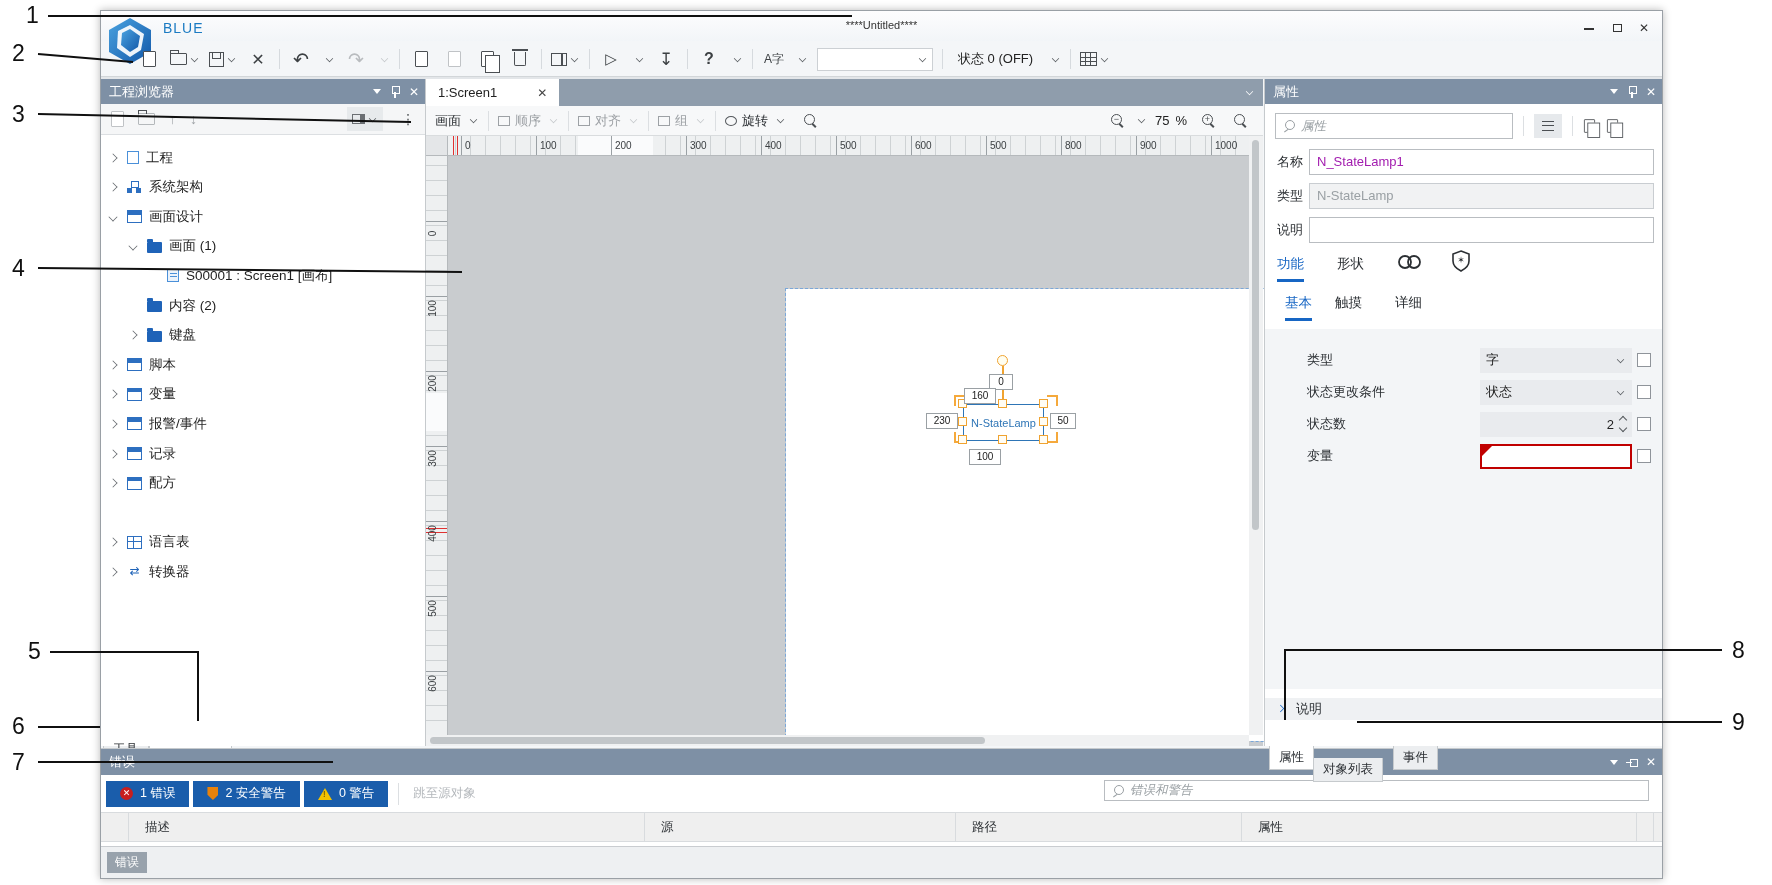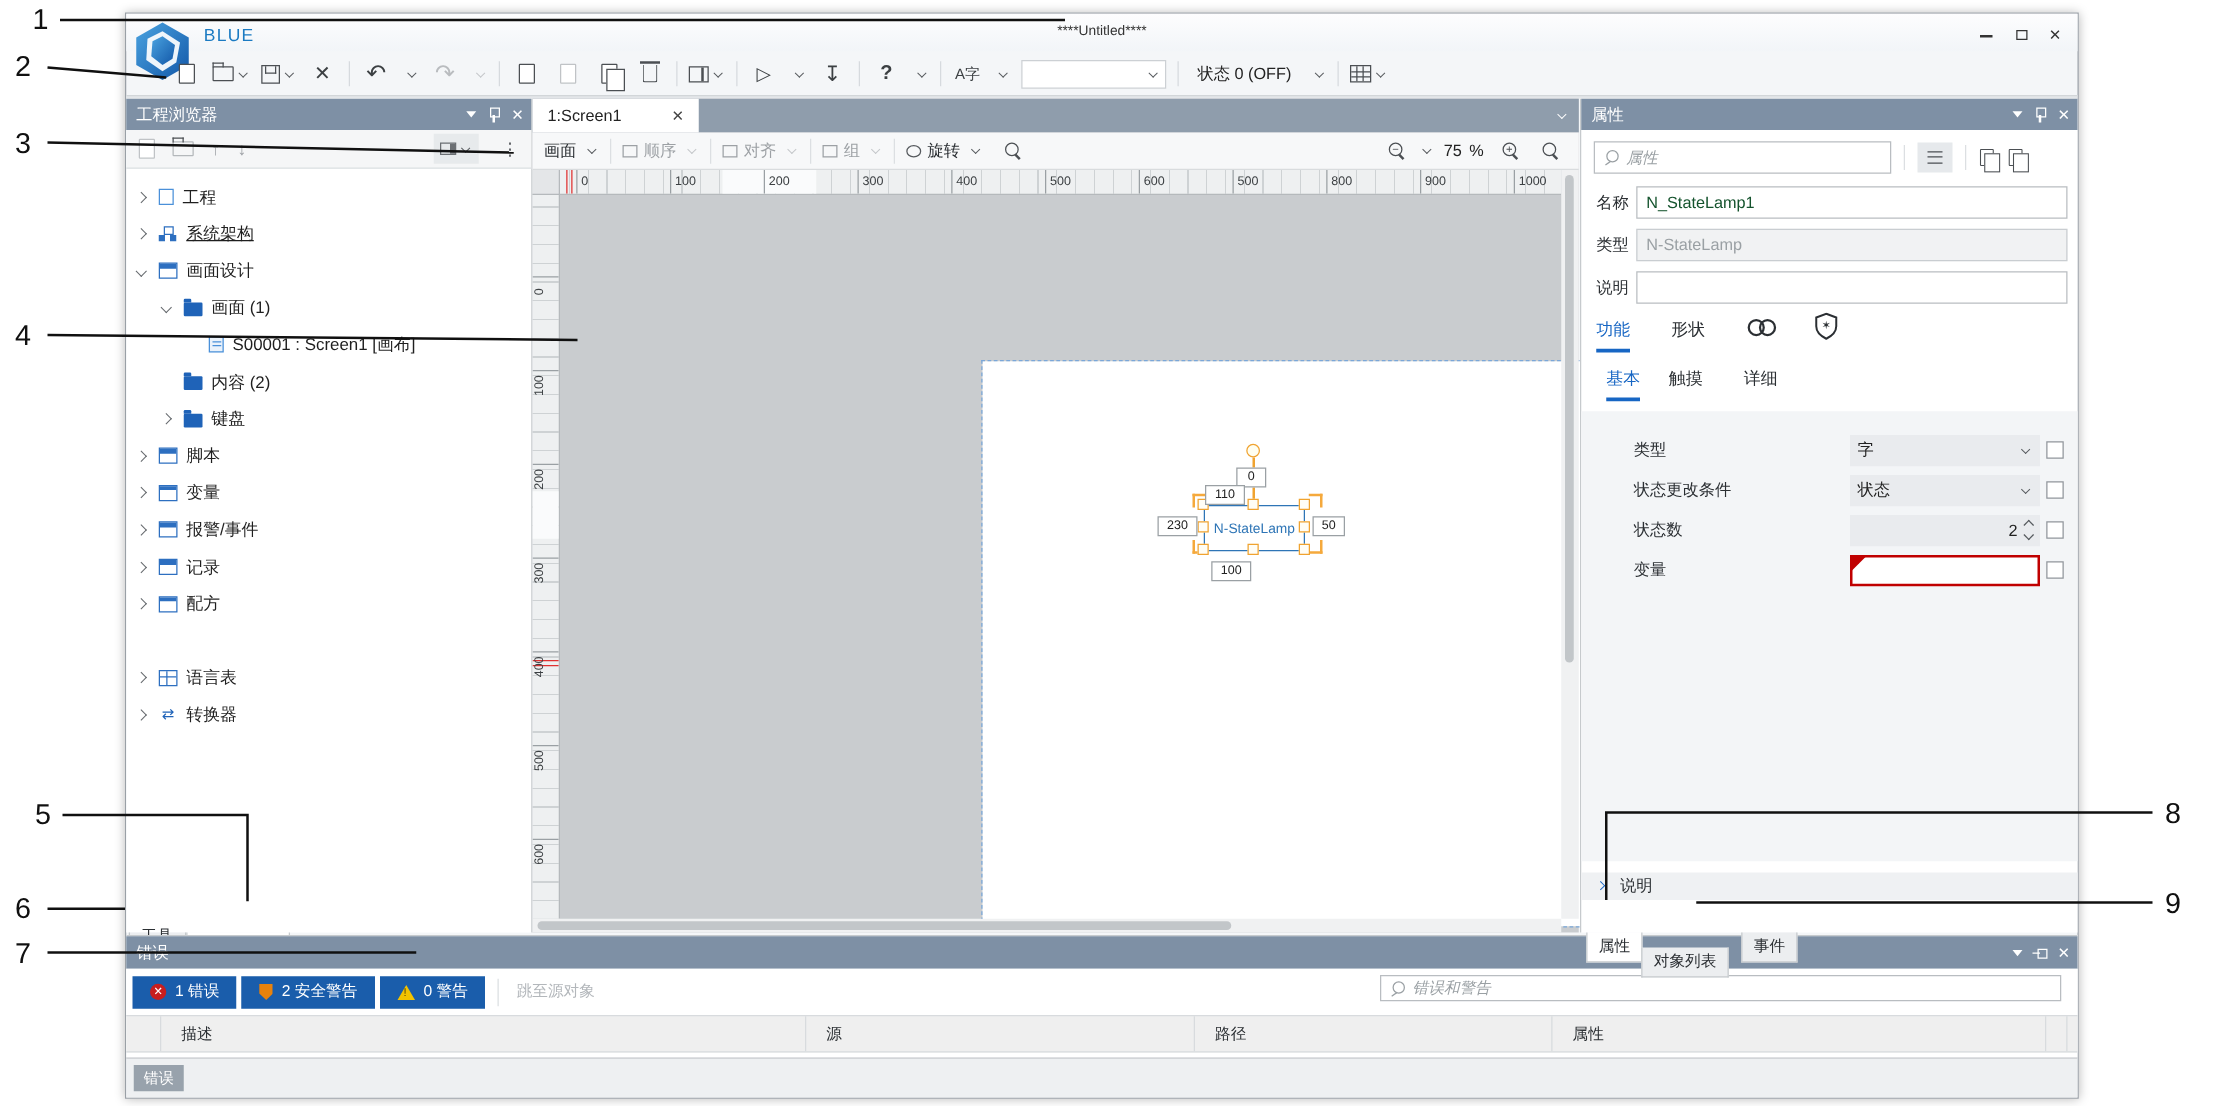--- a/index.html
+++ b/index.html
@@ -138,21 +138,21 @@
   .srch { height:26px; border:1px solid #b9bdc1; background:#fff; display:flex; align-items:center; padding:0 7px; gap:6px; }
   .srch .ph { font-size:12.5px; color:#9aa0a4; font-style:italic; }
   .sico { display:inline-block; width:12px; height:12px; position:relative; }
   .sico::before { content:""; position:absolute; left:2px; top:0; width:8px; height:8px; border:1.4px solid #9aa0a4; border-radius:50%; }
   .sico::after { content:""; position:absolute; left:1px; top:10px; width:5px; height:1.4px; background:#9aa0a4; transform:rotate(-35deg); }
   .listbtn { width:28px; height:24px; background:#e6e9ec; display:flex; align-items:center; justify-content:center; }
   .listico { display:inline-block; width:12px; height:10px; border-top:1.6px solid #4b4f53; border-bottom:1.6px solid #4b4f53; position:relative; }
   .listico::before { content:""; position:absolute; left:0; right:0; top:2.6px; height:1.6px; background:#4b4f53; }
   .prow { position:absolute; left:0; right:0; height:26px; display:flex; align-items:center; }
   .plab { width:32px; margin-left:12px; font-size:13px; color:#2b2f33; flex:none; }
-  .pin-input { flex:1; margin-right:8px; height:26px; border:1px solid #b9bdc1; background:#fff; font-size:13px; color:#14532d; padding:0 7px; line-height:24px; }
+  .pin-input { flex:1; margin-right:8px; height:26px; border:1px solid #b9bdc1; background:#fff; font-size:13px; color:#a21caf; padding:0 7px; line-height:24px; }
   .pin-input.dis { background:#f1f2f3; color:#9aa0a4; border-color:#c9cdd1; }
   .ptab { position:absolute; font-size:13.5px; color:#2b2f33; cursor:default; }
   .ptab.on { color:#1766c4; }
   .ptab.on::after { content:""; position:absolute; left:0; right:0; bottom:-9px; height:3px; background:#1766c4; }
   .form { position:absolute; left:0; right:0; background:#f3f5f7; }
   .frow { position:absolute; left:0; right:0; height:26px; display:flex; align-items:center; }
   .flab { margin-left:42px; font-size:13px; color:#2b2f33; flex:none; }
   .fctl { position:absolute; left:215px; width:152px; height:25px; background:#e9ebee; display:flex; align-items:center; font-size:13px; color:#222; padding:0 6px; }
   .fctl .val { flex:1; }
   .fctl.err { background:#fff; border:2px solid #c00000; }
@@ -304,21 +304,21 @@
             <span class="chv"></span>
           </span>
         <span class="dots">⋮</span>
       </div>
       <div class="tree" id="tree">
           <div class="trow" style="top: 2px; padding-left: 8px;">
             <span class="tchv c" style="margin-right: 10px;"></span>
             <span class="ic ic-page"></span>
             <span>工程</span>
           </div>
-          <div class="trow" style="top: 31.6px; padding-left: 8px; text-decoration: underline;">
+          <div class="trow" style="top: 31.6px; padding-left: 8px;">
             <span class="tchv c" style="margin-right: 10px;"></span>
             <span class="ic ic-architecture"></span>
             <span>系统架构</span>
           </div>
           <div class="trow" style="top: 61.2px; padding-left: 8px;">
             <span class="tchv o" style="margin-right: 10px;"></span>
             <span class="ic ic-app"></span>
             <span>画面设计</span>
           </div>
           <div class="trow" style="top: 90.8px; padding-left: 28px;">
@@ -505,21 +505,21 @@
         <div class="brk br" style="left:621px;top:353px"></div>
       <div class="hnd" style="left:532px;top:320px"></div>
       <div class="hnd" style="left:572px;top:320px"></div>
       <div class="hnd" style="left:613px;top:320px"></div>
       <div class="hnd" style="left:532px;top:338px"></div>
       <div class="hnd" style="left:613px;top:338px"></div>
       <div class="hnd" style="left:532px;top:356px"></div>
       <div class="hnd" style="left:572px;top:356px"></div>
       <div class="hnd" style="left:613px;top:356px"></div>
       <div class="dlab" style="left:563px;top:295px;width:24px">0</div>
-      <div class="dlab" style="left:538px;top:309px;width:32px">110</div>
+      <div class="dlab" style="left:538px;top:309px;width:32px">160</div>
       <div class="dlab" style="left:500px;top:334px;width:32px">230</div>
       <div class="dlab" style="left:624px;top:334px;width:26px">50</div>
       <div class="dlab" style="left:543px;top:370px;width:32px">100</div>
 
       <div class="hscroll">
           <div class="thumb"></div>
         </div>
       <div class="vscroll">
           <div class="thumb"></div>
         </div>

